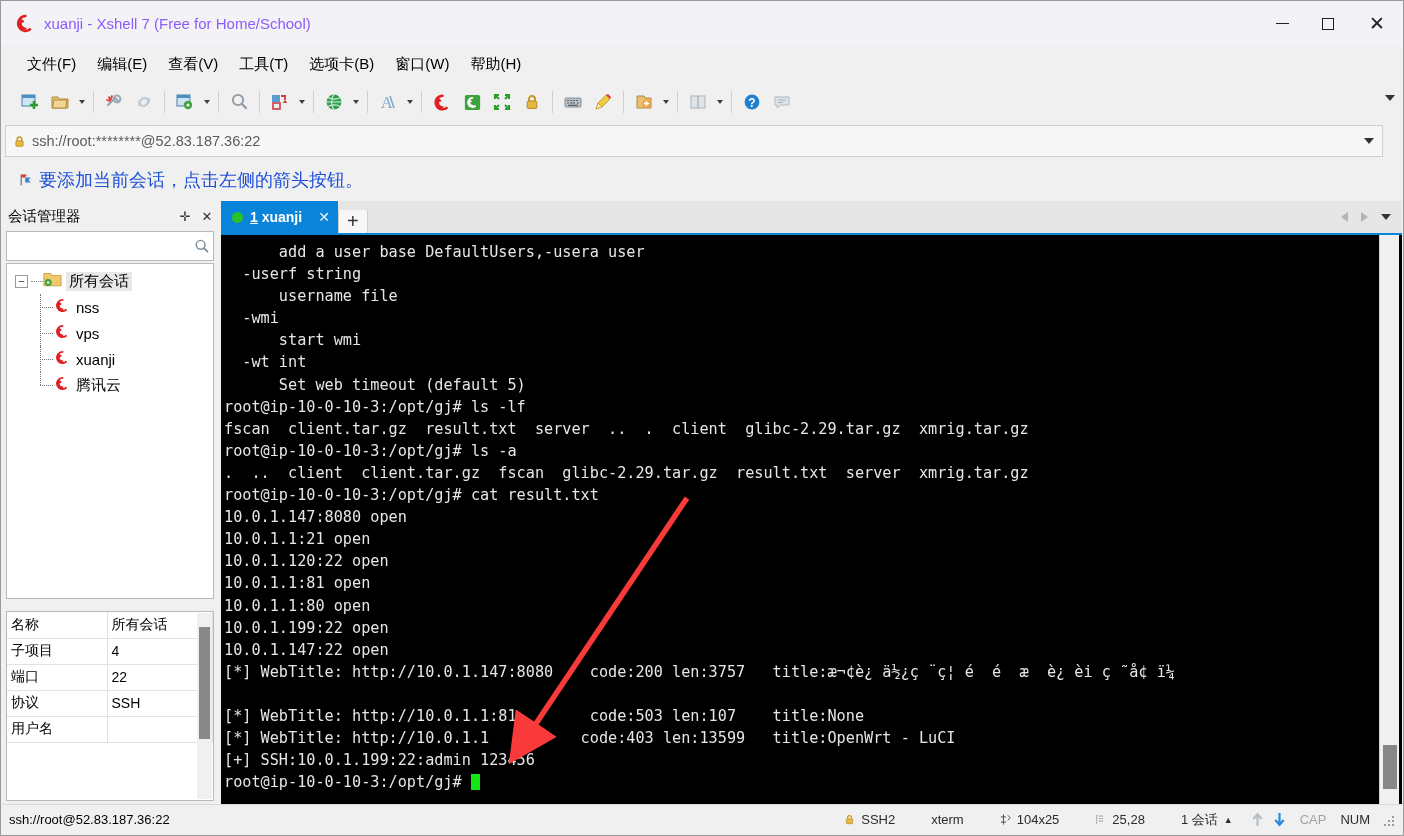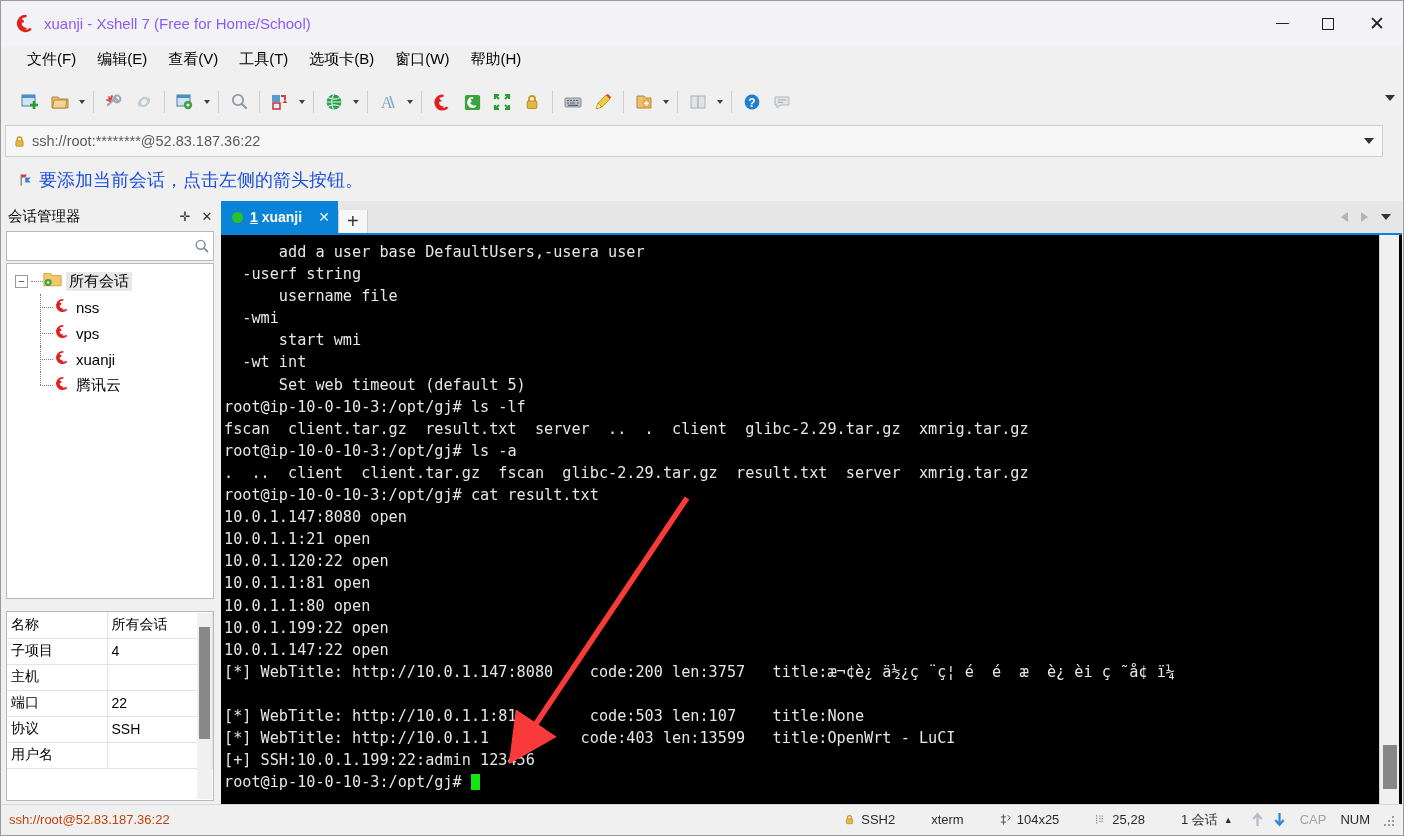--- a/index.html
+++ b/index.html
@@ -23,21 +23,21 @@
   #winbtns { position:absolute; right:0; top:0; height:45px; display:flex; }
   #winbtns div { width:46px; height:45px; display:flex; align-items:center;
               justify-content:center; color:#222; }
   #winbtns div:last-child { width:52px; }
   .wb-min { width:13px; height:1px; background:#222; display:block; }
   .wb-max { width:12px; height:12px; border:1.4px solid #222; display:block; }
   .wb-close { font-size:19px; font-weight:300; line-height:1; }
 
   
   #menubar { position:absolute; left:1px; top:45px; width:1400px; height:36px;
-             background:#f0f0f0; display:flex; padding-left:16px; }
+             background:#f0f0f0; display:flex; align-items:center; padding-left:16px; }
   #menubar .mi { font-size:15px; color:#000; padding:4px 9px; margin-right:3px; cursor:default; }
 
   
   #toolbar { position:absolute; left:1px; top:82px; width:1400px; height:38px;
              background:#f0f0f0; display:flex; align-items:center; padding-left:13px; }
   .tbtn { width:30px; height:30px; display:flex; align-items:center; justify-content:center;
           position:relative; }
   .tcaret { width:13px; height:30px; display:flex; align-items:center; justify-content:center; }
   .tcaret i { display:block; width:0;height:0; border-left:3.5px solid transparent;
               border-right:3.5px solid transparent; border-top:4px solid #404040; }
@@ -130,21 +130,21 @@
   #term-scroll { position:absolute; right:3px; top:0; width:20px; bottom:0; background:#f0f0f0;
             border-left:1px solid #d0d0d0; }
   #term-thumb { position:absolute; left:3px; width:14px; height:44px; background:#878787;
             bottom:16px; }
   #arrow { position:absolute; left:0; top:0; width:1181px; height:572px; pointer-events:none; }
 
   
   #statusbar { position:absolute; left:1px; bottom:1px; width:1400px; height:30px;
                background:#f0f0f0; border-top:1px solid #d8d8d8;
                display:flex; align-items:center; }
-  #sb-left { font-size:13px; color:#c2410c; padding-left:7px; flex:1; }
+  #sb-left { font-size:13px; color:#000000; padding-left:7px; flex:1; }
   #sb-right { display:flex; align-items:center; padding-right:8px; }
   .sb-item { display:flex; align-items:center; font-size:13px; color:#2b2b2b;
              margin-left:14px;justify-content:space-between; }
   .sb-item.dim { color:#a3a3a3; }
   .sb-gap { width:22px; }
   .sb-ico { margin-right:5px; display:flex; align-items:center; }
   #sb-grip { width:12px; height:12px; margin-left:12px; position:relative; }
   #sb-grip span { position:absolute; width:2px;height:2px;background:#9a9a9a; }
 </style>
 </head>
@@ -438,24 +438,20 @@
     <div id="lp-props">
       <table>
         <tbody>
             <tr>
           <td class="k">名称</td>
           <td>所有会话</td>
         </tr>
         <tr>
           <td class="k">子项目</td>
           <td>4</td>
-        </tr>
-        <tr>
-          <td class="k">主机</td>
-          <td></td>
         </tr>
         <tr>
           <td class="k">端口</td>
           <td>22</td>
         </tr>
         <tr>
           <td class="k">协议</td>
           <td>SSH</td>
         </tr>
         <tr>

